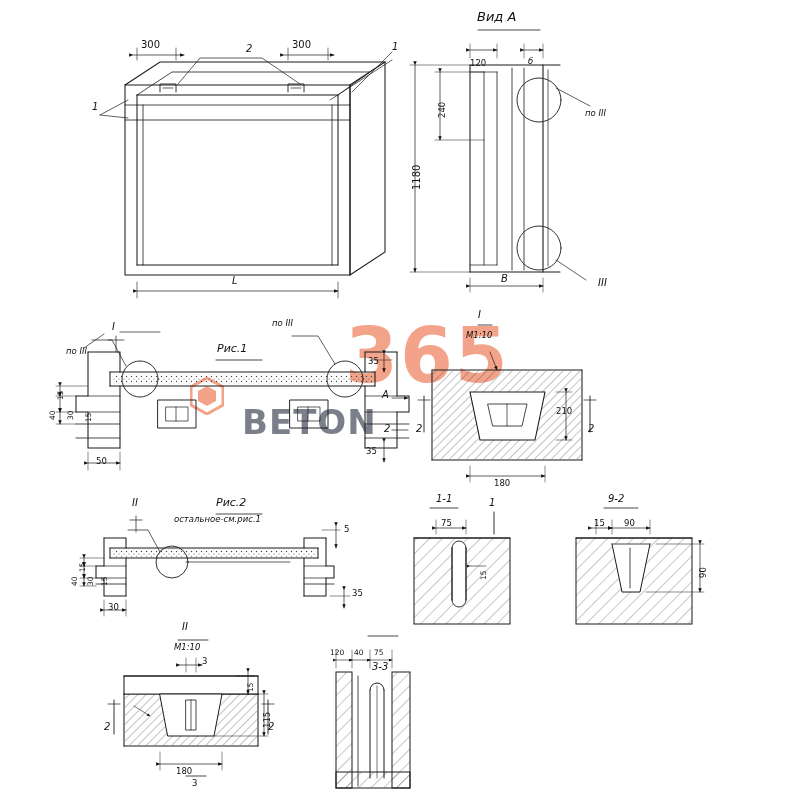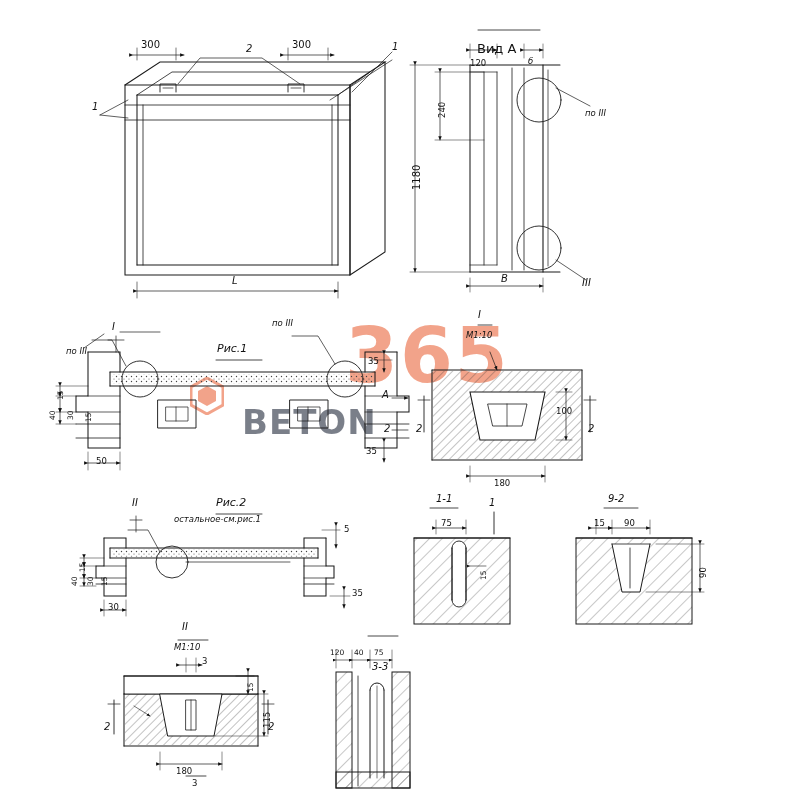--- a/index.html
+++ b/index.html
@@ -5,21 +5,21 @@
   html,body{margin:0;padding:0;background:#ffffff;}
   body{width:800px;height:800px;position:relative;overflow:hidden;
        font-family:"DejaVu Sans", sans-serif;color:#1a1a1a;}
   #sheet{position:absolute;left:0;top:0;width:800px;height:800px;}
   svg{position:absolute;left:0;top:0;width:800px;height:800px;}
   .lbl{position:absolute;font-size:10px;line-height:10px;white-space:nowrap;
        color:#111;font-family:"DejaVu Sans", sans-serif;}
   .lbl.it{font-style:italic;}
   .lbl.sm{font-size:8.5px;}
   .lbl.xs{font-size:7.5px;}
-  .lbl.big{font-size:13px;margin-top:32px;}
+  .lbl.big{font-size:13px;font-style:italic;}
   .lbl.mid{font-size:11px;font-style:italic;}
   .rot{transform-origin:0 0;transform:rotate(-90deg);}
   
   #wm{position:absolute;left:170px;top:305px;width:470px;height:120px;
       pointer-events:none;}
   #wm .txt{position:absolute;left:175px;top:6px;font-size:76px;font-weight:bold;
       color:#e8592b;opacity:.55;letter-spacing:2px;font-family:"DejaVu Sans", sans-serif;}
   #wm .txt2{position:absolute;left:72px;top:72px;font-size:34px;font-weight:bold;
       color:#0f172a;opacity:.55;letter-spacing:1px;font-family:"DejaVu Sans", sans-serif;margin-top:25px;}
   #wm .hex{position:absolute;left:20px;top:72px;width:34px;height:38px;opacity:.55;}
@@ -361,39 +361,39 @@
   <div class="lbl it" style="left:92px;top:102px;">1</div>
   <div class="lbl it" style="left:232px;top:276px;">L</div>
 
   <div class="lbl big" style="left:477px;top:12px;">Вид А</div>
   <div class="lbl sm" style="left:470px;top:58px;">120</div>
   <div class="lbl it sm" style="left:528px;top:56px;">б</div>
   <div class="lbl sm rot" style="left:437px;top:118px;">240</div>
   <div class="lbl rot" style="left:412px;top:190px;">1180</div>
   <div class="lbl it" style="left:501px;top:274px;">В</div>
   <div class="lbl it sm" style="left:585px;top:108px;">по III</div>
-  <div class="lbl it" style="left:582px;top:278px;">III</div>
+  <div class="lbl it" style="left:598px;top:278px;">III</div>
 
   <div class="lbl mid" style="left:217px;top:344px;font-style:italic;">Рис.1</div>
   <div class="lbl it sm" style="left:272px;top:318px;">по III</div>
   <div class="lbl it sm" style="left:66px;top:346px;">по III</div>
   <div class="lbl it" style="left:112px;top:322px;">I</div>
   <div class="lbl sm" style="left:368px;top:356px;">35</div>
   <div class="lbl sm" style="left:366px;top:446px;">35</div>
   <div class="lbl xs rot" style="left:56px;top:400px;">15</div>
   <div class="lbl xs rot" style="left:48px;top:420px;">40</div>
   <div class="lbl xs rot" style="left:66px;top:420px;">30</div>
   <div class="lbl xs rot" style="left:84px;top:422px;">15</div>
   <div class="lbl sm" style="left:96px;top:456px;">50</div>
   <div class="lbl it" style="left:382px;top:390px;">А</div>
   <div class="lbl it" style="left:384px;top:424px;">2</div>
 
   <div class="lbl it" style="left:478px;top:310px;">I</div>
   <div class="lbl sm it" style="left:466px;top:330px;">М1:10</div>
-  <div class="lbl sm" style="left:556px;top:406px;">100</div>
+  <div class="lbl sm" style="left:556px;top:406px;">210</div>
   <div class="lbl sm" style="left:494px;top:478px;">180</div>
   <div class="lbl it" style="left:416px;top:424px;">2</div>
   <div class="lbl it" style="left:588px;top:424px;">2</div>
 
   <div class="lbl mid" style="left:216px;top:498px;">Рис.2</div>
   <div class="lbl sm it" style="left:174px;top:514px;">остальное-см.рис.1</div>
   <div class="lbl it" style="left:132px;top:498px;">II</div>
   <div class="lbl sm" style="left:344px;top:524px;">5</div>
   <div class="lbl xs rot" style="left:78px;top:572px;">15</div>
   <div class="lbl xs rot" style="left:70px;top:586px;">40</div>

